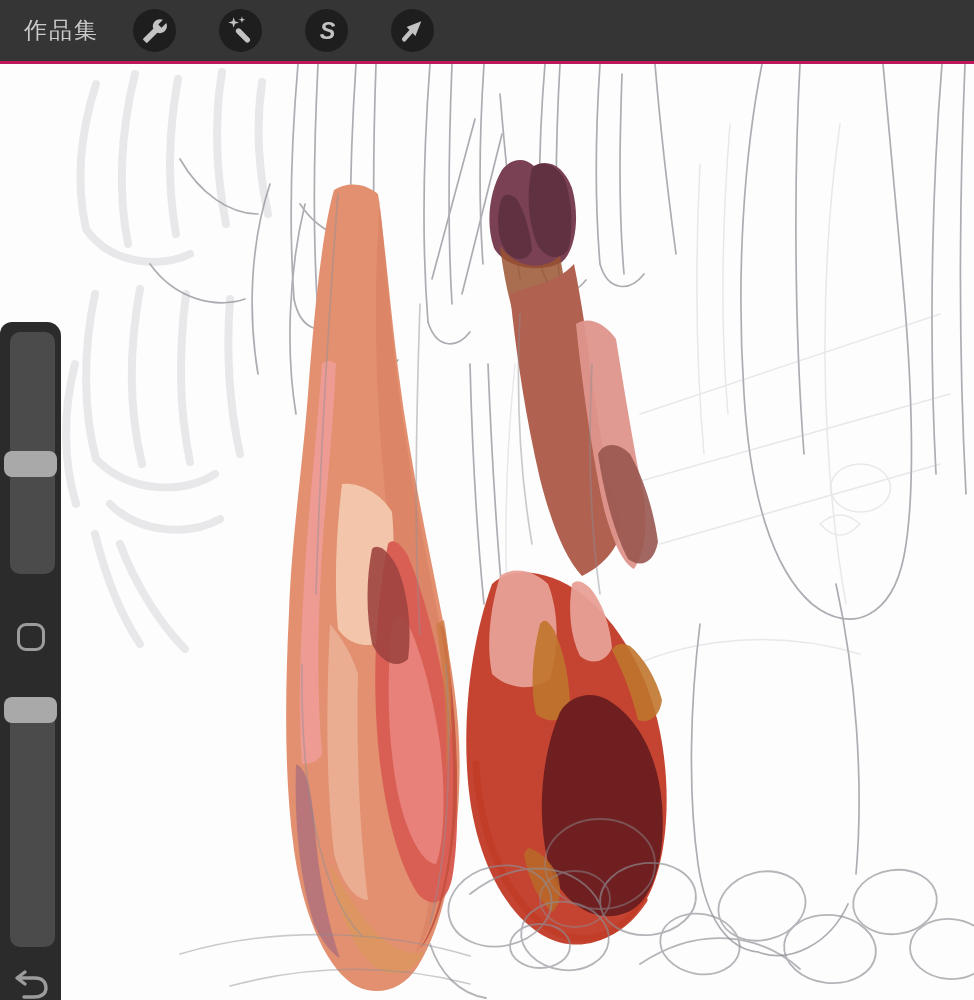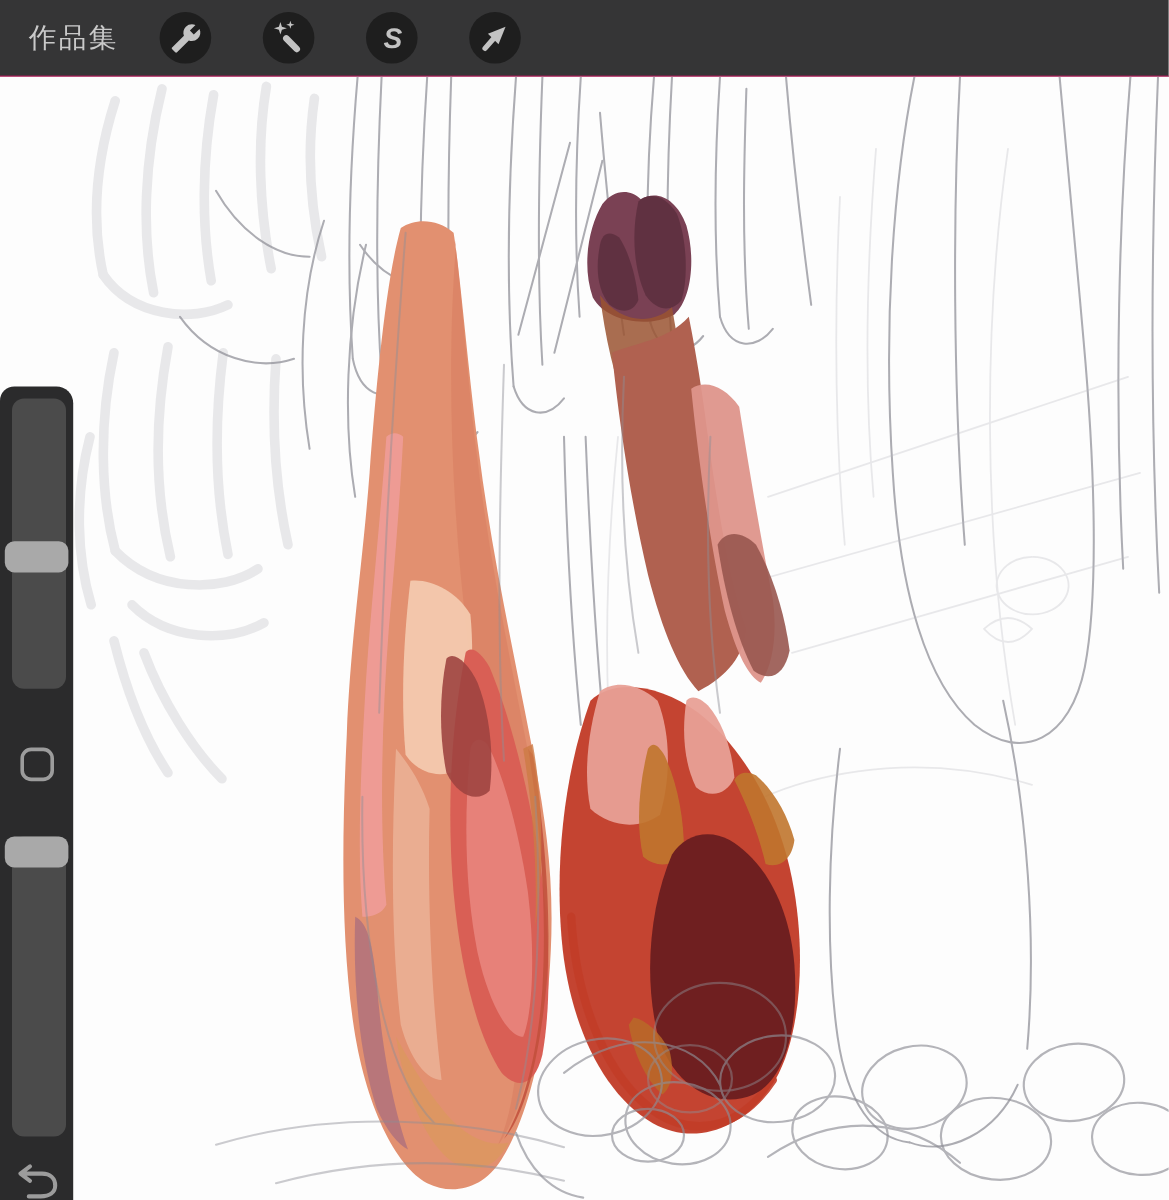--- a/index.html
+++ b/index.html
@@ -2,21 +2,21 @@
 <html><head>
 <meta charset="utf-8">
 <style>
   * { margin:0; padding:0; box-sizing:border-box; }
   html,body { width:974px; height:1000px; overflow:hidden; background:#ffffff;
     font-family:"Liberation Sans", sans-serif; }
   .screen { position:relative; width:974px; height:1000px; background:#fdfdfd; }
 
   
   .toolbar { position:absolute; top:0; left:0; width:974px; height:64px;
-    background:#353536; border-bottom:1px solid #be185d;
+    background:#353536; border-bottom:3px solid #be185d;
     display:flex; align-items:center; }
   .gallery { color:#c9c9c9; font-size:23px; letter-spacing:2px; margin-left:24px;
     cursor:pointer; user-select:none; }
   .tb-buttons { display:flex; align-items:center; gap:43px; margin-left:34px; }
   .tb-btn { width:43px; height:43px; border-radius:50%; background:#1e1e1e;
     border:none; display:flex; align-items:center; justify-content:center;
     cursor:pointer; padding:0; }
   .tb-btn svg { display:block; }
 
   

